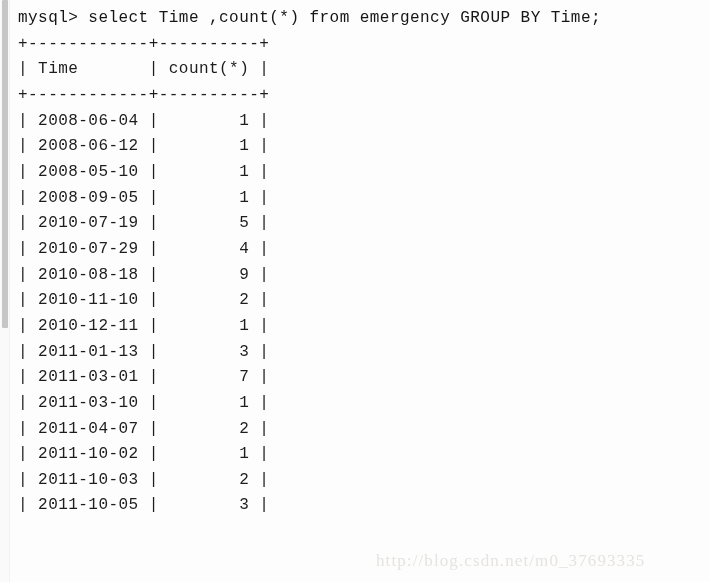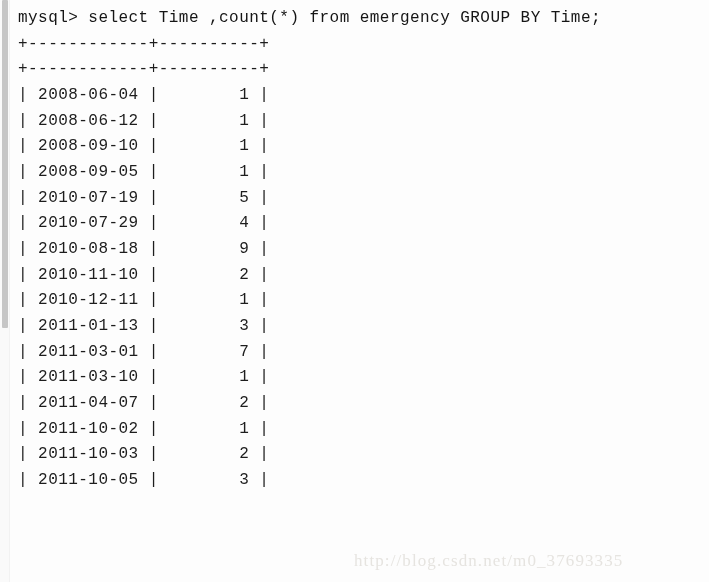--- a/index.html
+++ b/index.html
@@ -66,21 +66,21 @@
   .line.prompt {
     color: #151515;
   }
 
   .line.rule {
     color: #1d1d1d;
   }
 
   #watermark {
     position: absolute;
-    left: 354px;
+    left: 376px;
     top: 551px;
     font-family: "Liberation Serif", "DejaVu Serif", serif;
     font-size: 17px;
     letter-spacing: 1.1px;
     color: #e6e4e0;
     white-space: pre;
     user-select: none;
   }
 </style>
 </head>
@@ -88,25 +88,26 @@
 
 <div id="screen">
 
   <div id="scrollbar">
     <div id="scrollbar-thumb"></div>
   </div>
 
   <div id="terminal">
     <div class="line prompt">mysql&gt; select Time ,count(*) from emergency GROUP BY Time;</div>
     <div class="line rule">+------------+----------+</div>
+    <div class="line">| Time       | count(*) |</div>
     <div class="line rule">+------------+----------+</div>
     <div id="rows">
         <div class="line">| 2008-06-04 |        1 |</div>
         <div class="line">| 2008-06-12 |        1 |</div>
-        <div class="line">| 2008-09-10 |        1 |</div>
+        <div class="line">| 2008-05-10 |        1 |</div>
         <div class="line">| 2008-09-05 |        1 |</div>
         <div class="line">| 2010-07-19 |        5 |</div>
         <div class="line">| 2010-07-29 |        4 |</div>
         <div class="line">| 2010-08-18 |        9 |</div>
         <div class="line">| 2010-11-10 |        2 |</div>
         <div class="line">| 2010-12-11 |        1 |</div>
         <div class="line">| 2011-01-13 |        3 |</div>
         <div class="line">| 2011-03-01 |        7 |</div>
         <div class="line">| 2011-03-10 |        1 |</div>
         <div class="line">| 2011-04-07 |        2 |</div>

